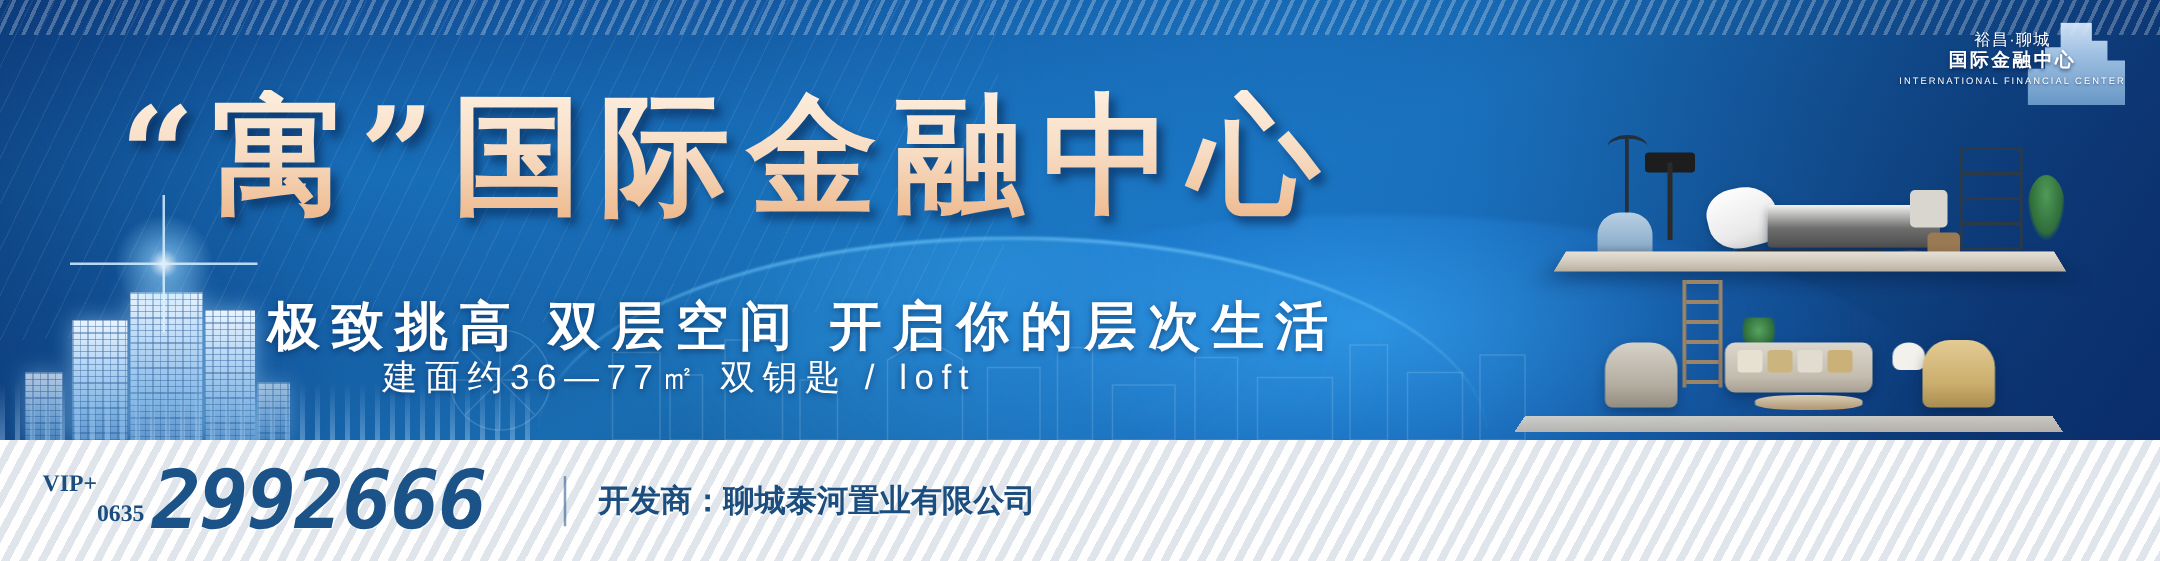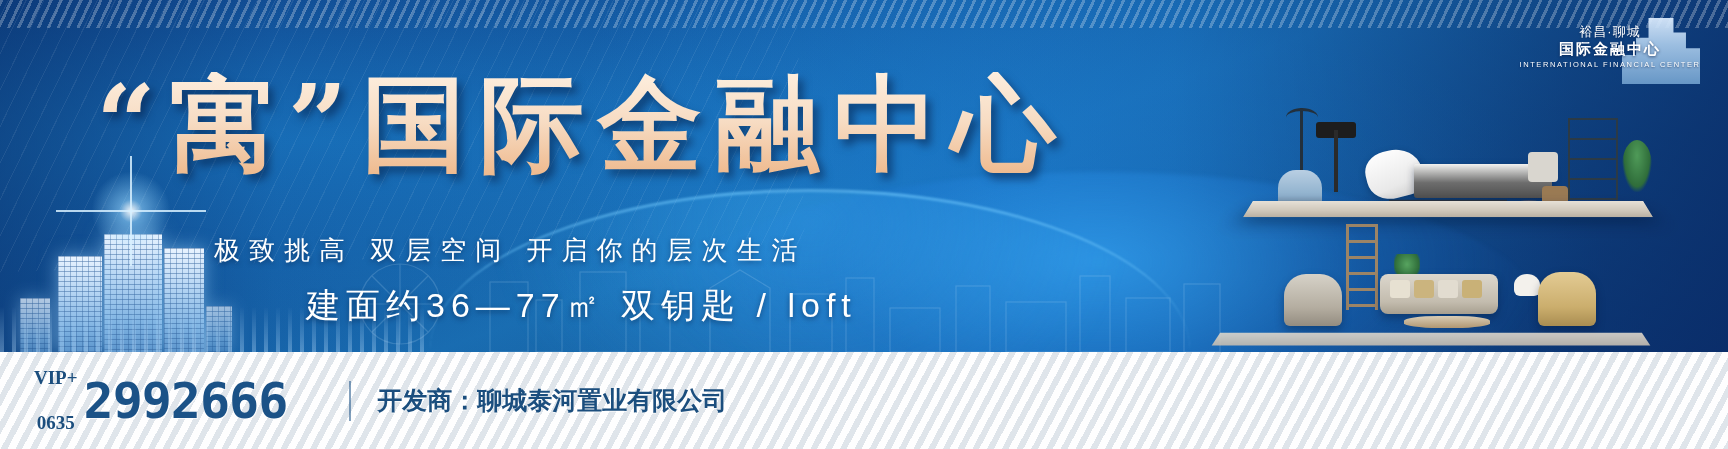--- a/index.html
+++ b/index.html
@@ -130,26 +130,26 @@
     background:linear-gradient(180deg,#fdeede 0%,#f7dcc3 48%,#eeb98d 100%);
     -webkit-background-clip:text;background-clip:text;
     -webkit-text-fill-color:transparent;
     filter:drop-shadow(5px 6px 4px rgba(4,30,70,.55));
     white-space:nowrap;line-height:1;
   }
 
   
   .sub1{
     position:absolute;left:214px;top:233px;
-    font-size:26px;letter-spacing:9px;color:#ffffff;font-weight:400;
+    font-size:42px;letter-spacing:9px;color:#ffffff;font-weight:700;
     text-shadow:0 2px 5px rgba(4,30,70,.55);white-space:nowrap;
   }
   .sub2{
     position:absolute;left:306px;top:283px;
-    font-size:34px;letter-spacing:6px;color:#ffffff;font-weight:500;
+    font-size:28px;letter-spacing:6px;color:#ffffff;font-weight:500;
     text-shadow:0 2px 5px rgba(4,30,70,.55);white-space:nowrap;
   }
 
   
   .loft{position:absolute;right:70px;top:78px;width:560px;height:270px;}
   .floor-upper{
     position:absolute;left:150px;top:118px;width:400px;height:26px;
     background:linear-gradient(180deg,#e6e0d6 0%,#cfc7ba 60%,#b9b0a2 100%);
     transform:perspective(420px) rotateX(52deg);
     box-shadow:0 10px 22px rgba(0,25,60,.45);
@@ -233,27 +233,28 @@
     position:absolute;left:0;bottom:0;width:1728px;height:97px;
     background:#f2f4f6;
     background-image:repeating-linear-gradient(118deg,
       rgba(255,255,255,.95) 0px, rgba(255,255,255,.95) 7px,
       rgba(222,228,234,.95) 7px, rgba(222,228,234,.95) 13px);
     display:flex;align-items:center;
   }
   .bar-inner{display:flex;align-items:center;width:100%;padding:0 34px;box-sizing:border-box;}
 
   .phone-block{display:flex;align-items:center;margin-right:36px;}
-  .vip-stack{display:flex;flex-direction:column;align-items:center;margin-right:6px;line-height:1.1;}
+  .vip-stack{display:flex;margin-right:6px;line-height:1.1;}
   .vip{font-family:"Liberation Serif","DejaVu Serif",serif;font-size:19px;font-weight:bold;color:#1b4e7e;letter-spacing:0;}
   .areacode{font-family:"Liberation Serif","DejaVu Serif",serif;font-size:19px;font-weight:bold;color:#1b4e7e;margin-top:24px;}
   .phone-num{
     font-family:"DejaVu Sans Mono","Liberation Mono",monospace;
-    font-size:50px;font-weight:bold;color:#1b5287;letter-spacing:-1px;line-height:1;
+    font-size:65px;font-weight:bold;color:#1b5287;letter-spacing:-1px;line-height:1;
     text-shadow:1px 1px 0 rgba(255,255,255,.7);
+    font-style:italic;
   }
   .divider{width:2px;height:40px;background:#1b5287;opacity:.55;margin:0 26px;}
   .meta{
     font-size:25px;font-weight:bold;color:#1b4e7e;white-space:nowrap;
     text-shadow:0 1px 0 rgba(255,255,255,.75);
   }
   .meta + .meta{margin-left:48px;}
   .meta .lbl-spaced{letter-spacing:10px;}
 </style>
 </head>

